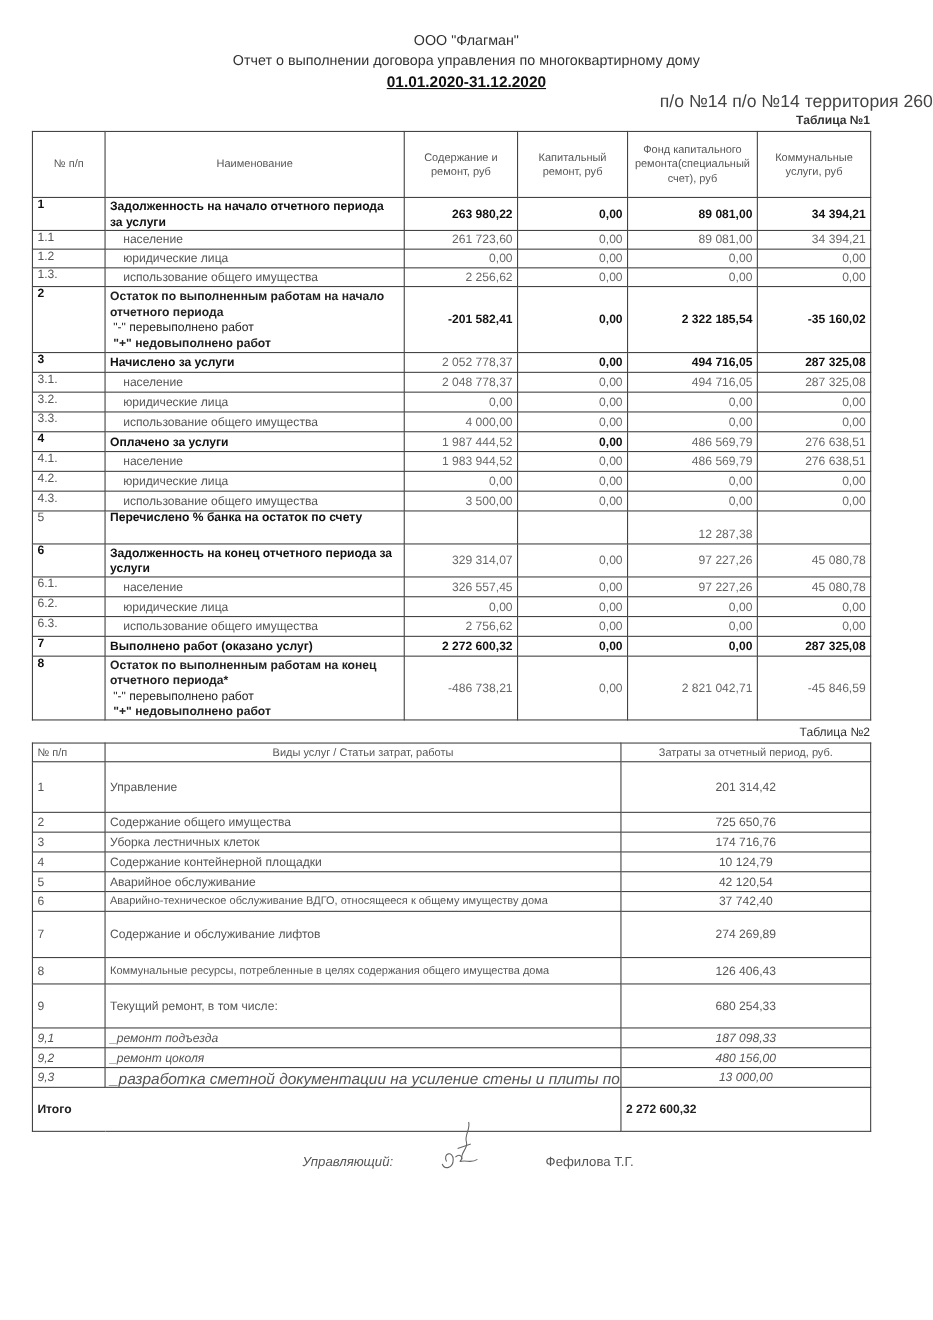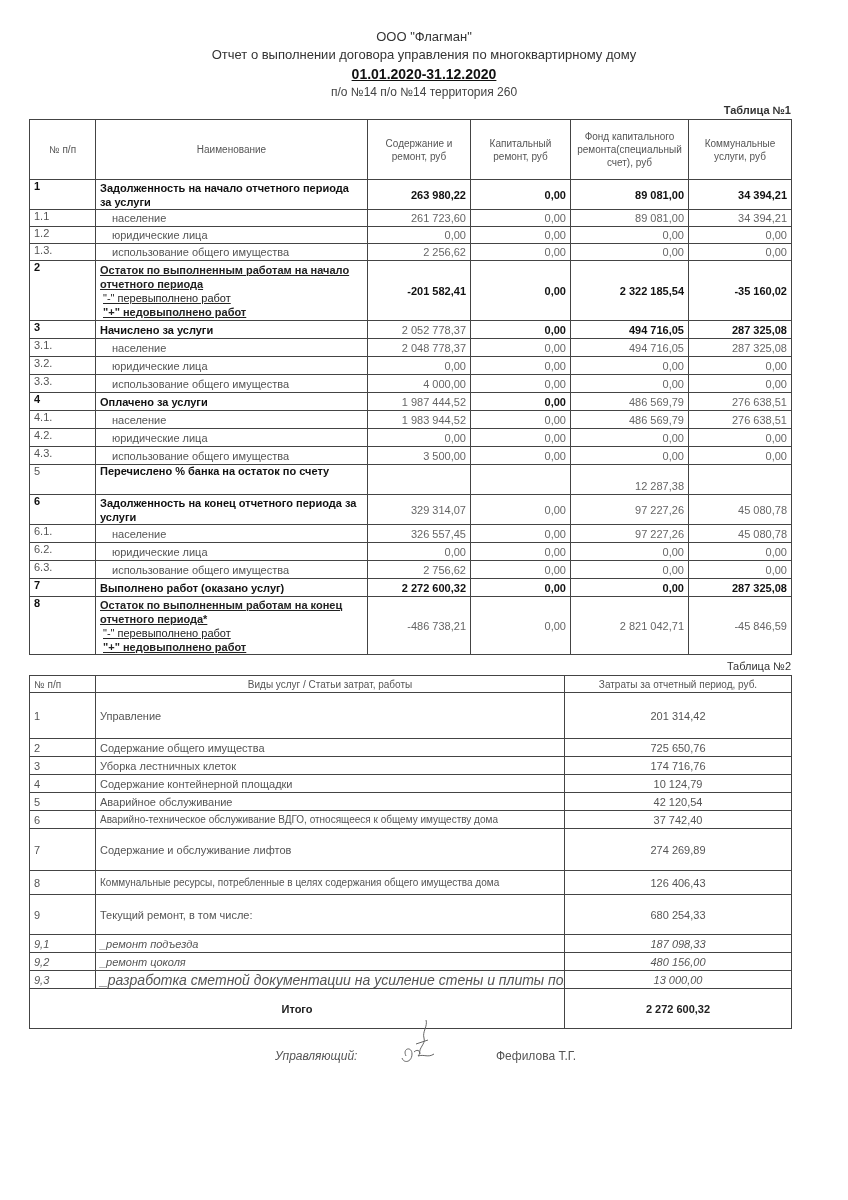--- a/index.html
+++ b/index.html
@@ -2,40 +2,40 @@
 <html><head>
 <meta charset="utf-8">
 <style>
   html, body { margin:0; padding:0; background:#ffffff; }
   body { width:848px; height:1200px; position:relative; overflow:hidden;
          font-family:"Liberation Sans", sans-serif; color:#222; }
   .header { position:absolute; left:0; top:28px; width:848px; text-align:center; }
   .header .org { font-size:13px; line-height:18px; color:#333; }
   .header .title { font-size:13px; line-height:18px; color:#333; }
   .header .period { font-size:14px; line-height:20px; font-weight:bold; text-decoration:underline; color:#111; }
-  .header .addr { font-size:12px; line-height:17px; color:#444; }
+  .header .addr { font-size:16px; line-height:17px; color:#444;text-align:right; }
   .caption { position:absolute; font-size:11px; color:#333; }
   table { border-collapse:collapse; position:absolute; table-layout:fixed; }
   td, th { border:1px solid #444; font-size:11px; padding:0 4px; overflow:hidden; }
   th { font-weight:normal; color:#555; font-size:10px; line-height:13px; }
   #t1 { left:29px; top:119px; width:762px; }
   #t1 td.num { text-align:right; }
   #t1 td.b { font-weight:bold; color:#111; }
   #t1 td.sub { padding-left:16px; color:#555; }
   #t1 td.idx { color:#555; vertical-align:top; }
   #t1 td.idx.b { color:#111; }
   #t1 td.multi { line-height:14px; font-size:11px; }
-  #t1 td.multi .rest { font-weight:bold; display:block;text-decoration:underline; }
+  #t1 td.multi .rest { font-weight:bold; display:block; }
   #t1 td.multi .rest.normal { font-weight:normal; }
   #t1 td.light { color:#666; }
   #t2 { left:29px; top:675px; width:762px; }
   #t2 td { color:#555; font-size:11px; }
   #t2 td.val { text-align:center; }
   #t2 td.ital { font-style:italic; }
-  #t2 td.total { font-weight:bold; color:#222; text-align:center; }
+  #t2 td.total { font-weight:bold; color:#222; }
   .sign { position:absolute; top:1049px; font-size:12px; color:#555; }
   .sig-mark { position:absolute; left:398px; top:1018px; width:44px; height:50px; }
 </style>
 </head>
 <body>
 
 <div class="header">
   <div class="org">ООО "Флагман"</div>
   <div class="title">Отчет о выполнении договора управления по многоквартирному дому</div>
   <div class="period">01.01.2020-31.12.2020</div>

